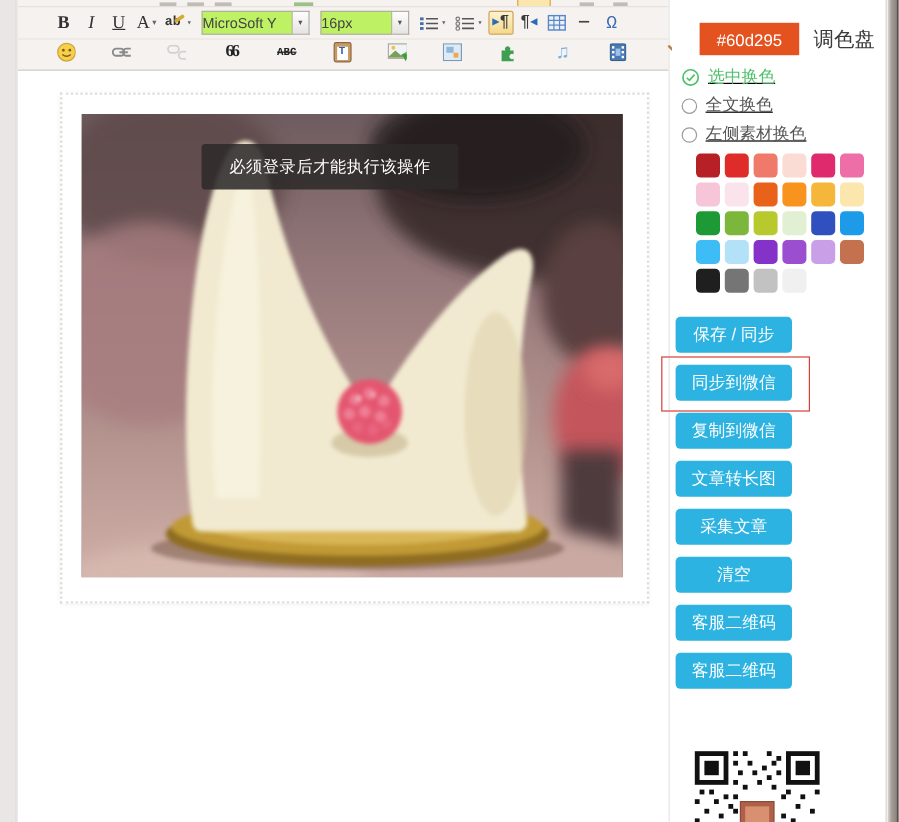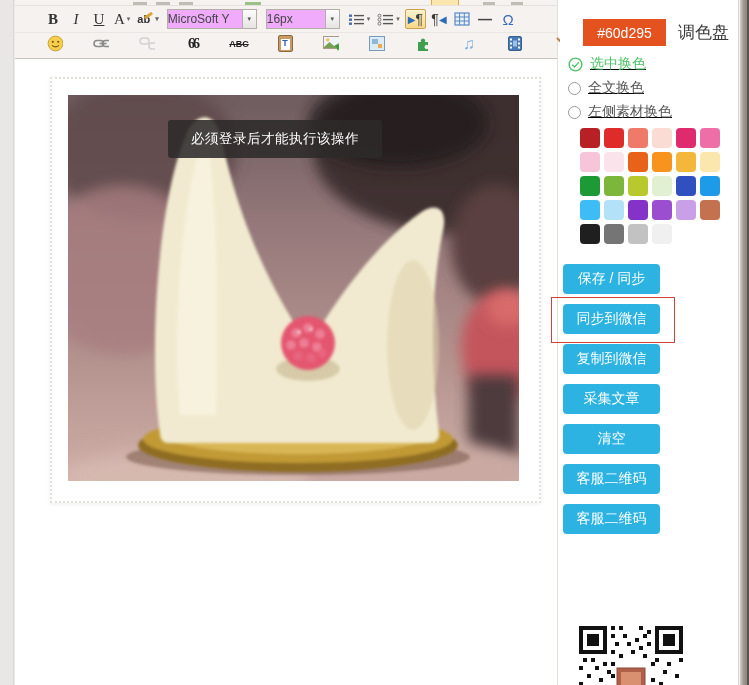--- a/index.html
+++ b/index.html
@@ -12,28 +12,28 @@
   .left-strip{position:absolute;left:0;top:0;width:13px;height:685px;background:#e9e7e6;border-right:1px solid #dbd7d4;}
   
   .editor{position:absolute;left:14px;top:0;width:542px;height:685px;background:#fff;border-right:1px solid #e3dfda;border-left:1px solid #eceae7;}
   .toolbar{background:#f5f2f0;border-bottom:1px solid #c9c3bd;}
   .tb-sliver{height:5px;position:relative;border-bottom:1px solid #e6e1dc;}
   .sliver-chip{position:absolute;bottom:0;height:3px;background:#c2bcb6;}
   .sliver-chip.green{background:#9cc08a;}
   .sliver-chip.yellow{height:5px;background:#fbe7ae;border:1px solid #d8a94e;border-bottom:none;}
   .tb-row1{height:26px;display:flex;align-items:center;padding-left:28px;gap:3px;}
   .tb-row2{height:25px;display:flex;align-items:flex-start;padding-left:30px;gap:26px;border-top:1px solid #eae6e1;}
-  .tbb{border:none;background:transparent;height:21px;min-width:20px;padding:0 2px;display:flex;align-items:center;justify-content:center;font-size:14px;color:#333;cursor:pointer;font-family:Liberation Sans, sans-serif;}
+  .tbb{border:none;background:transparent;height:21px;min-width:20px;padding:0 2px;display:flex;align-items:center;justify-content:center;font-size:14px;color:#333;cursor:pointer;font-family:Liberation Mono, monospace;}
   .serif{font-family:"Liberation Serif",serif;font-size:15px;}
   .bold{font-weight:bold;}
   .ital{font-style:italic;}
   .unl{text-decoration:underline;}
   .caret{font-size:7px;color:#666;margin-left:2px;}
   .sel-group{display:flex;height:20px;margin:0 3px;}
-  .sel-box{background:#f0abfc;border:1px solid #b3aea8;height:18px;display:flex;align-items:center;padding:0 0;font-size:12px;color:#444;white-space:nowrap;overflow:hidden;}
+  .sel-box{background:#bef264;border:1px solid #b3aea8;height:18px;display:flex;align-items:center;padding:0 0;font-size:12px;color:#444;white-space:nowrap;overflow:hidden;}
   .sel-box.font{width:74px;}
   .sel-box.size{width:58px;}
   .sel-caret{width:13px;height:18px;border:1px solid #b3aea8;border-left:none;display:flex;align-items:center;justify-content:center;font-size:7px;color:#555;background:linear-gradient(#fdfdfd,#e6e4e2);}
   .tbb.active{background:linear-gradient(#fdf3cf,#f7d88a);border:1px solid #cfa14e;border-radius:2px;height:20px;}
   .blue{color:#2b6cb8;}
   .dark{color:#3b3b3b;}
   .omega{color:#3a6bb5;font-size:15px;}
   .hr-glyph{color:#444;font-weight:bold;}
   .quote66{font-family:"Liberation Serif",serif;font-weight:bold;font-size:14px;letter-spacing:-2px;color:#222;}
   .strike{font-size:9px;font-weight:bold;color:#222;text-decoration:line-through;letter-spacing:0;}
@@ -337,20 +337,23 @@
   <div class="btns">
       <div class="sbtn-wrap">
         <button class="sbtn">保存 / 同步</button>
       </div>
       <div class="sbtn-wrap">
         <button class="sbtn">同步到微信</button>
         <div class="annotation"></div>
       </div>
       <div class="sbtn-wrap">
         <button class="sbtn">复制到微信</button>
+      </div>
+      <div class="sbtn-wrap">
+        <button class="sbtn">文章转长图</button>
       </div>
       <div class="sbtn-wrap">
         <button class="sbtn">采集文章</button>
       </div>
       <div class="sbtn-wrap">
         <button class="sbtn">清空</button>
       </div>
       <div class="sbtn-wrap">
         <button class="sbtn">客服二维码</button>
       </div>

